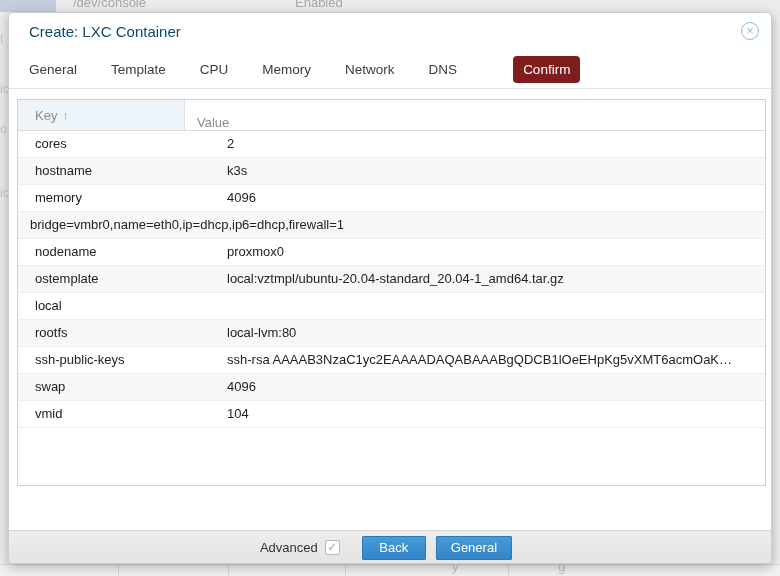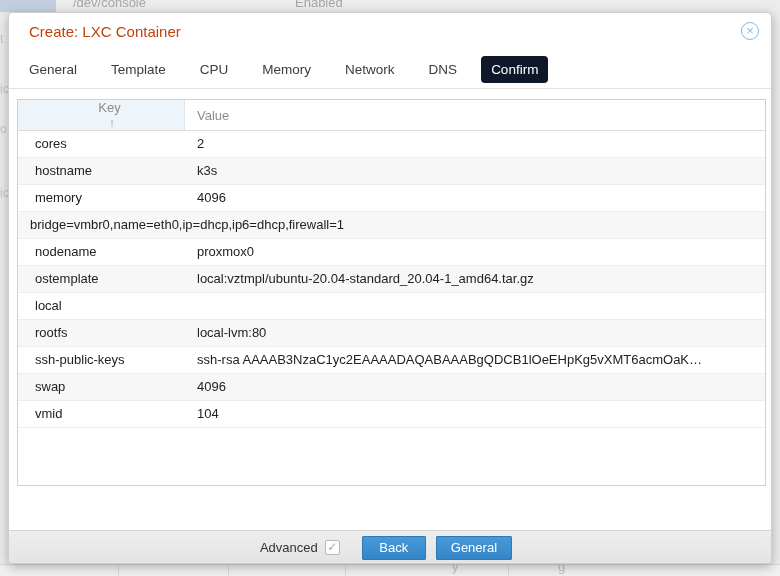--- a/index.html
+++ b/index.html
@@ -33,49 +33,49 @@
   .bottom-frags span:nth-child(2){ left:558px; }
 
   
   .dialog {
     position:absolute; left:8px; top:12px; width:764px; height:552px;
     background:#ffffff; border:1px solid #cdcdcd; border-radius:5px;
     box-shadow:0 3px 12px rgba(0,0,0,0.28);
     overflow:hidden;
   }
   .dlg-header { position:relative; height:36px; padding:10px 0 0 20px; }
-  .dlg-title { font-size:15px; color:#c2410c; }
+  .dlg-title { font-size:15px; color:#0c4a6e; }
   .close-btn {
     position:absolute; right:12px; top:9px; width:18px; height:18px;
     border:1px solid #8cb8dc; border-radius:50%;
     color:#8cb8dc; font-size:13px; line-height:16px; text-align:center;
     cursor:pointer;
   }
 
   .tab-bar { display:flex; align-items:center; height:40px; padding:2px 0 0 10px; border-bottom:1px solid #e2e2e2; }
   .tab {
     padding:6px 10px; margin-right:14px; font-size:13.5px; color:#3c3c3c;
     border-radius:4px; cursor:pointer; white-space:nowrap;
   }
-  .tab.active { background:#0f172a; color:#ffffff; }
+  .tab.active { background:#7f1d1d; color:#ffffff;margin-left:32px; }
 
   .dlg-body { position:relative; height:475px; }
   .grid {
     position:absolute; left:8px; top:10px; width:749px; height:387px;
     border:1px solid #d0d0d0; background:#fff; overflow:hidden;
     font-size:13px;
   }
   .grid-head { display:flex; height:31px; border-bottom:1px solid #dcdcdc; color:#8c8c8c; }
   .gh-key {
     width:167px; background:#eef5fa; border-right:1px solid #d8e5ee;
-    padding-left:17px; display:flex; align-items:center; cursor:pointer;flex-direction:column;
+    padding-left:17px; display:flex; align-items:center; cursor:pointer;
   }
   .sort-arrow { margin-left:5px; color:#a0a0a0; font-size:13px; }
-  .gh-value { flex:1; padding-left:12px; display:flex; align-items:center; cursor:pointer; }
-  .grid-row { display:flex; height:27px; border-bottom:1px solid #ededed; background:#fff; }
+  .gh-value { flex:1; padding-left:12px; display:flex; align-items:flex-end; cursor:pointer; }
+  .grid-row { display:flex; height:27px; border-bottom:1px solid #ededed; background:#fff;gap:30px; }
   .grid-row.alt { background:#f7f7f7; }
   .cell-key { width:167px; padding-left:17px; line-height:26px; white-space:nowrap; overflow:hidden; }
   .cell-value { flex:1; padding-left:12px; line-height:26px; white-space:nowrap; overflow:hidden; text-overflow:clip; }
   .cb {
     width:15px; height:15px; background:#fff; border-radius:2px;
     font-size:12px; line-height:13px; text-align:center; font-weight:bold; cursor:pointer;
   }
   .cb-gray { border:1px solid #b8b8b8; color:#a8a8a8; background:#fdfdfd; }
 
   .dlg-footer {

